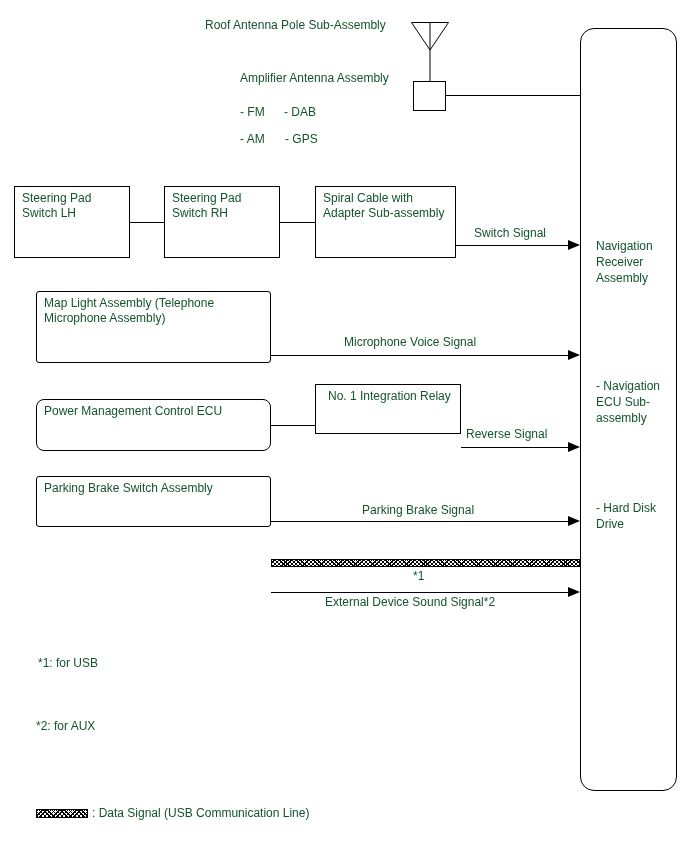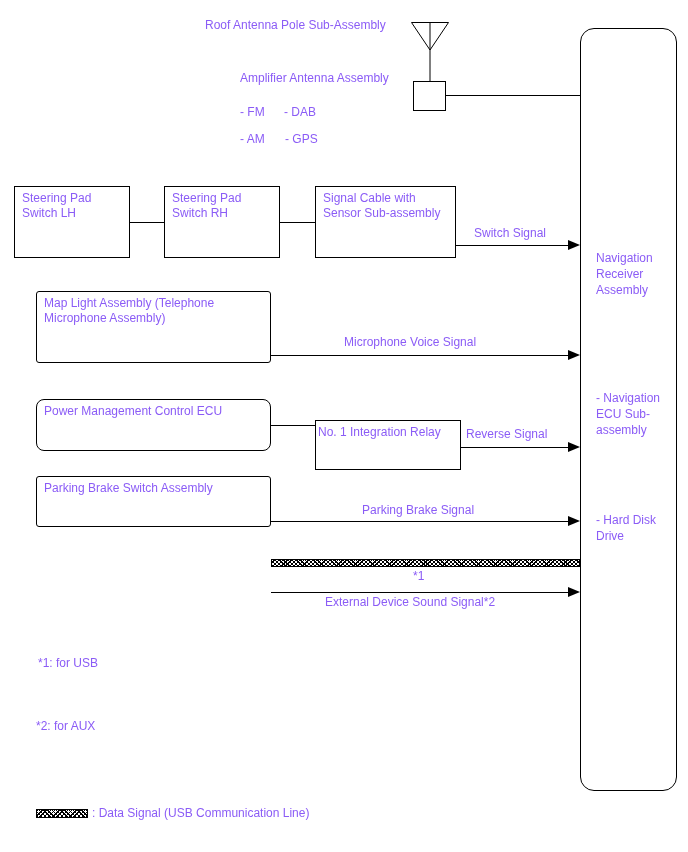--- a/index.html
+++ b/index.html
@@ -1,27 +1,27 @@
 <!DOCTYPE html>
 <html><head>
 <meta charset="utf-8">
 <style>
   html,body{margin:0;padding:0;background:#fff;}
   .canvas{position:relative;width:688px;height:852px;background:#fff;
-          font-family:"Liberation Sans",sans-serif;font-size:12px;color:#8b5cf6;overflow:hidden;}
+          font-family:"Liberation Sans",sans-serif;font-size:12px;color:#14532d;overflow:hidden;}
   .txt{position:absolute;white-space:nowrap;line-height:13px;}
   .box{position:absolute;border:1px solid #000;box-sizing:border-box;background:#fff;
        padding:4px 7px;line-height:15px;}
   .hline{position:absolute;height:1px;background:#000;}
   .arrow{position:absolute;width:0;height:0;border-left:12px solid #000;
          border-top:5px solid transparent;border-bottom:5px solid transparent;}
   .hatch{position:absolute;box-sizing:border-box;border:1px solid #000;background-color:#fff;
          background-image:repeating-linear-gradient(45deg,#000 0,#000 1px,transparent 1px,transparent 3px),
                           repeating-linear-gradient(-45deg,#000 0,#000 1px,transparent 1px,transparent 3px);}
-  .navtxt{position:absolute;line-height:16px;margin-top:12px;}
+  .navtxt{position:absolute;line-height:16px;}
   svg{position:absolute;}
 </style>
 </head>
 <body>
 
 <div class="canvas">
 
   <div class="txt" style="left:205px;top:19px">Roof Antenna Pole Sub-Assembly</div>
 
   <svg style="left:405px;top:19px" width="50" height="63">
@@ -41,36 +41,36 @@
   <div class="hline" style="left:446px;top:95px;width:134px"></div>
 
   <div class="box" style="left:580px;top:28px;width:97px;height:763px;border-radius:14px;padding:0">
     <div class="navtxt" style="left:15px;top:209px;width:80px">Navigation Receiver Assembly</div>
     <div class="navtxt" style="left:15px;top:349px;width:76px">- Navigation ECU Sub-assembly</div>
     <div class="navtxt" style="left:15px;top:471px;width:76px">- Hard Disk Drive</div>
   </div>
 
   <div class="box" style="left:14px;top:186px;width:116px;height:72px">Steering Pad Switch LH</div>
   <div class="box" style="left:164px;top:186px;width:116px;height:72px">Steering Pad Switch RH</div>
-  <div class="box" style="left:315px;top:186px;width:141px;height:72px">Signal Cable with Sensor Sub-assembly</div>
+  <div class="box" style="left:315px;top:186px;width:141px;height:72px">Spiral Cable with Adapter Sub-assembly</div>
 
   <div class="hline" style="left:130px;top:222px;width:34px"></div>
   <div class="hline" style="left:280px;top:222px;width:35px"></div>
 
   <div class="txt" style="left:474px;top:227px">Switch Signal</div>
   <div class="hline" style="left:456px;top:245px;width:113px"></div>
   <div class="arrow" style="left:568px;top:240px"></div>
 
   <div class="box" style="left:36px;top:291px;width:235px;height:72px;border-radius:3px">Map Light Assembly (Telephone Microphone Assembly)</div>
   <div class="txt" style="left:344px;top:336px">Microphone Voice Signal</div>
   <div class="hline" style="left:271px;top:355px;width:298px"></div>
   <div class="arrow" style="left:568px;top:350px"></div>
 
   <div class="box" style="left:36px;top:399px;width:235px;height:52px;border-radius:8px">Power Management Control ECU</div>
-  <div class="box" style="left:315px;top:420px;width:146px;height:50px;white-space:nowrap;padding:4px 2px">No. 1 Integration Relay</div>
+  <div class="box" style="left:315px;top:384px;width:146px;height:50px;white-space:nowrap;padding:4px 12px">No. 1 Integration Relay</div>
   <div class="hline" style="left:271px;top:425px;width:44px"></div>
   <div class="txt" style="left:466px;top:428px">Reverse Signal</div>
   <div class="hline" style="left:461px;top:447px;width:108px"></div>
   <div class="arrow" style="left:568px;top:442px"></div>
 
   <div class="box" style="left:36px;top:476px;width:235px;height:51px;border-radius:3px">Parking Brake Switch Assembly</div>
   <div class="txt" style="left:362px;top:504px">Parking Brake Signal</div>
   <div class="hline" style="left:271px;top:521px;width:298px"></div>
   <div class="arrow" style="left:568px;top:516px"></div>
 

